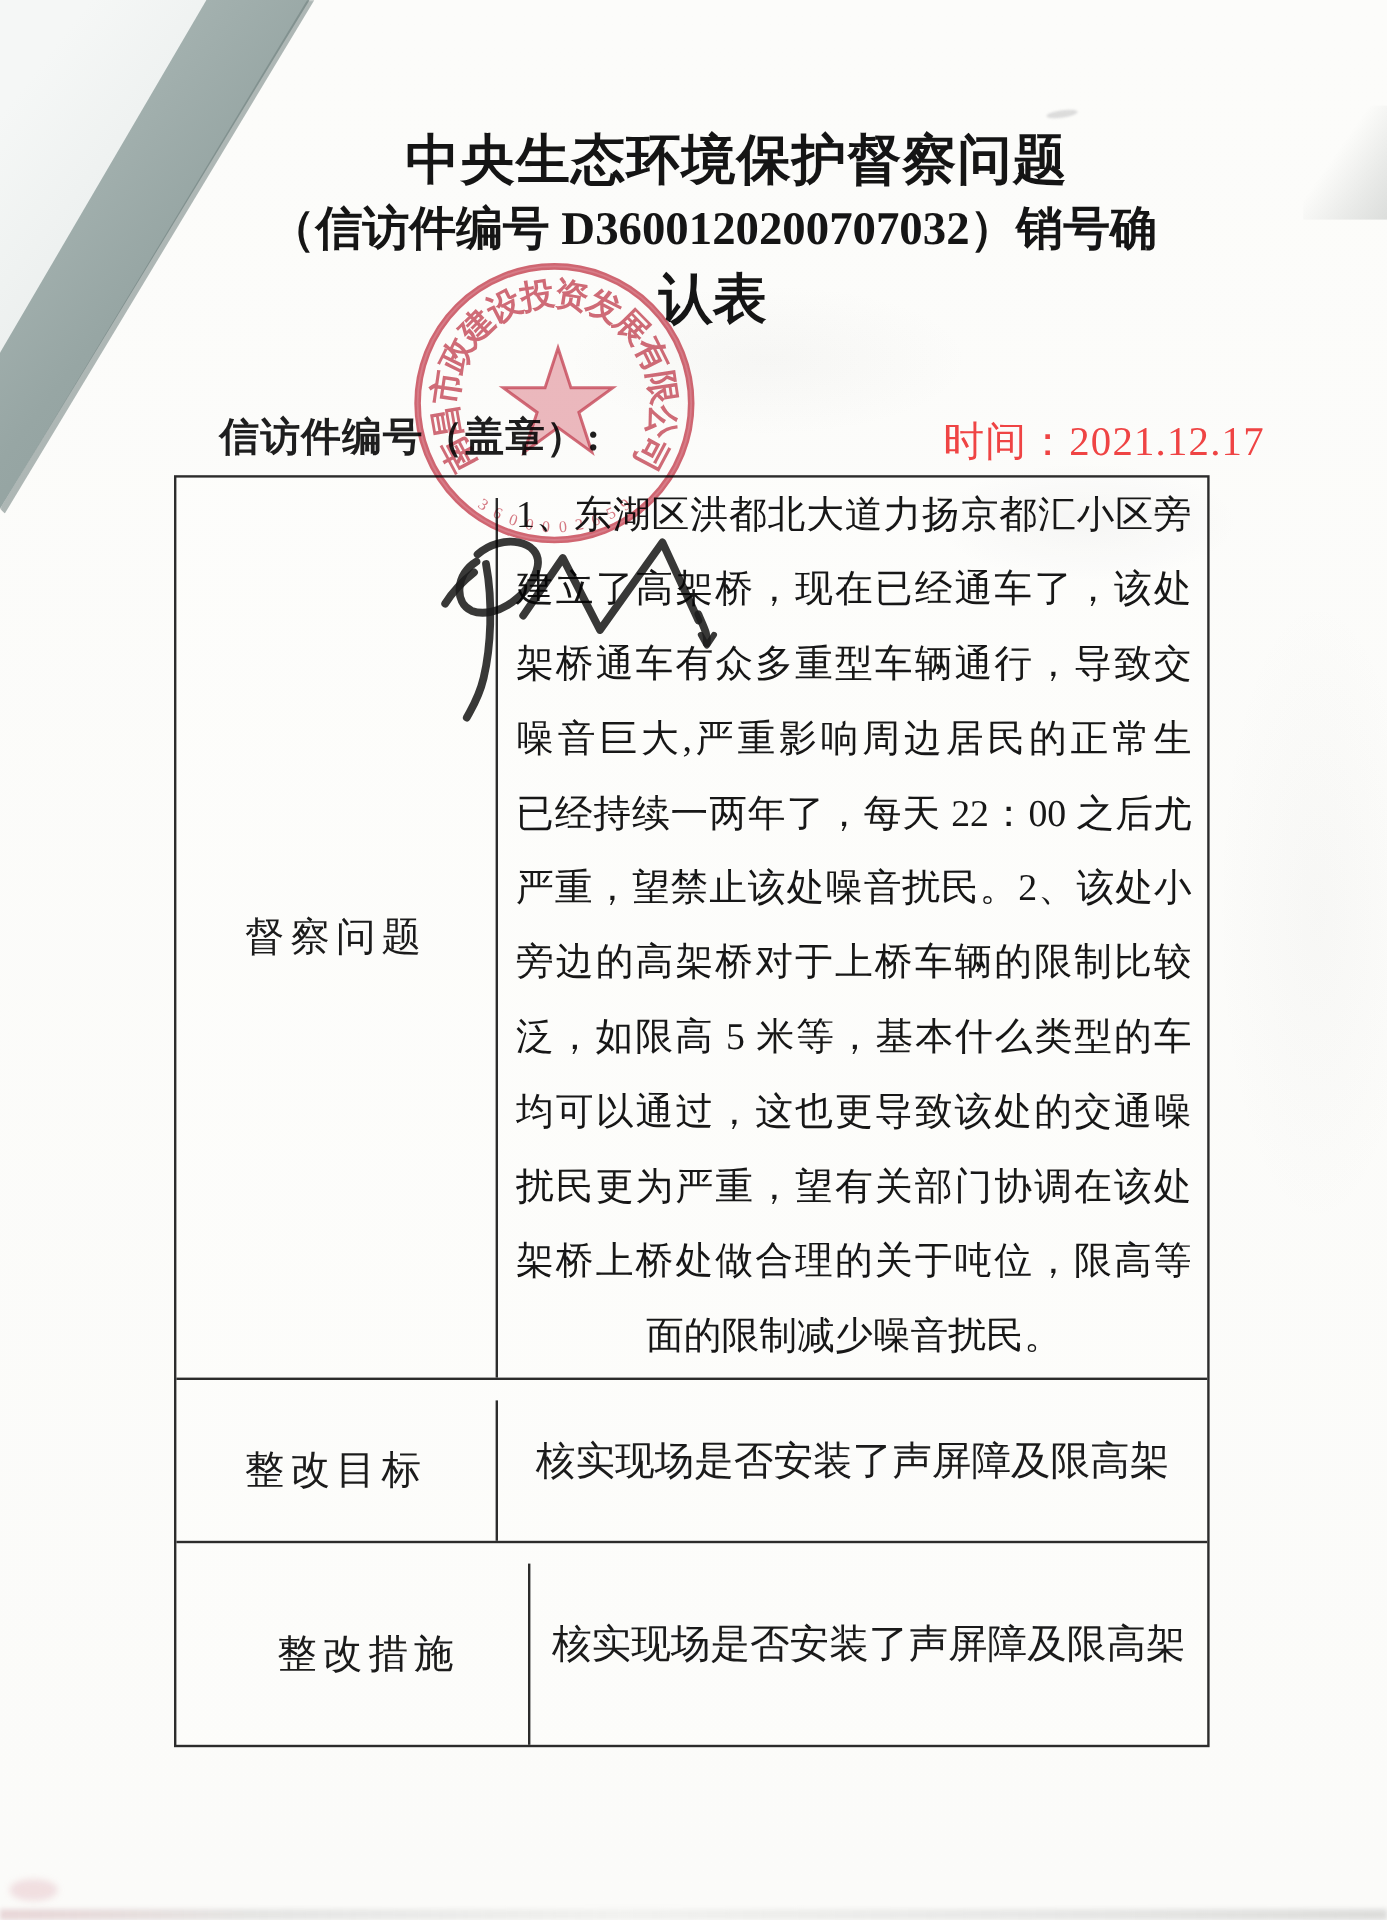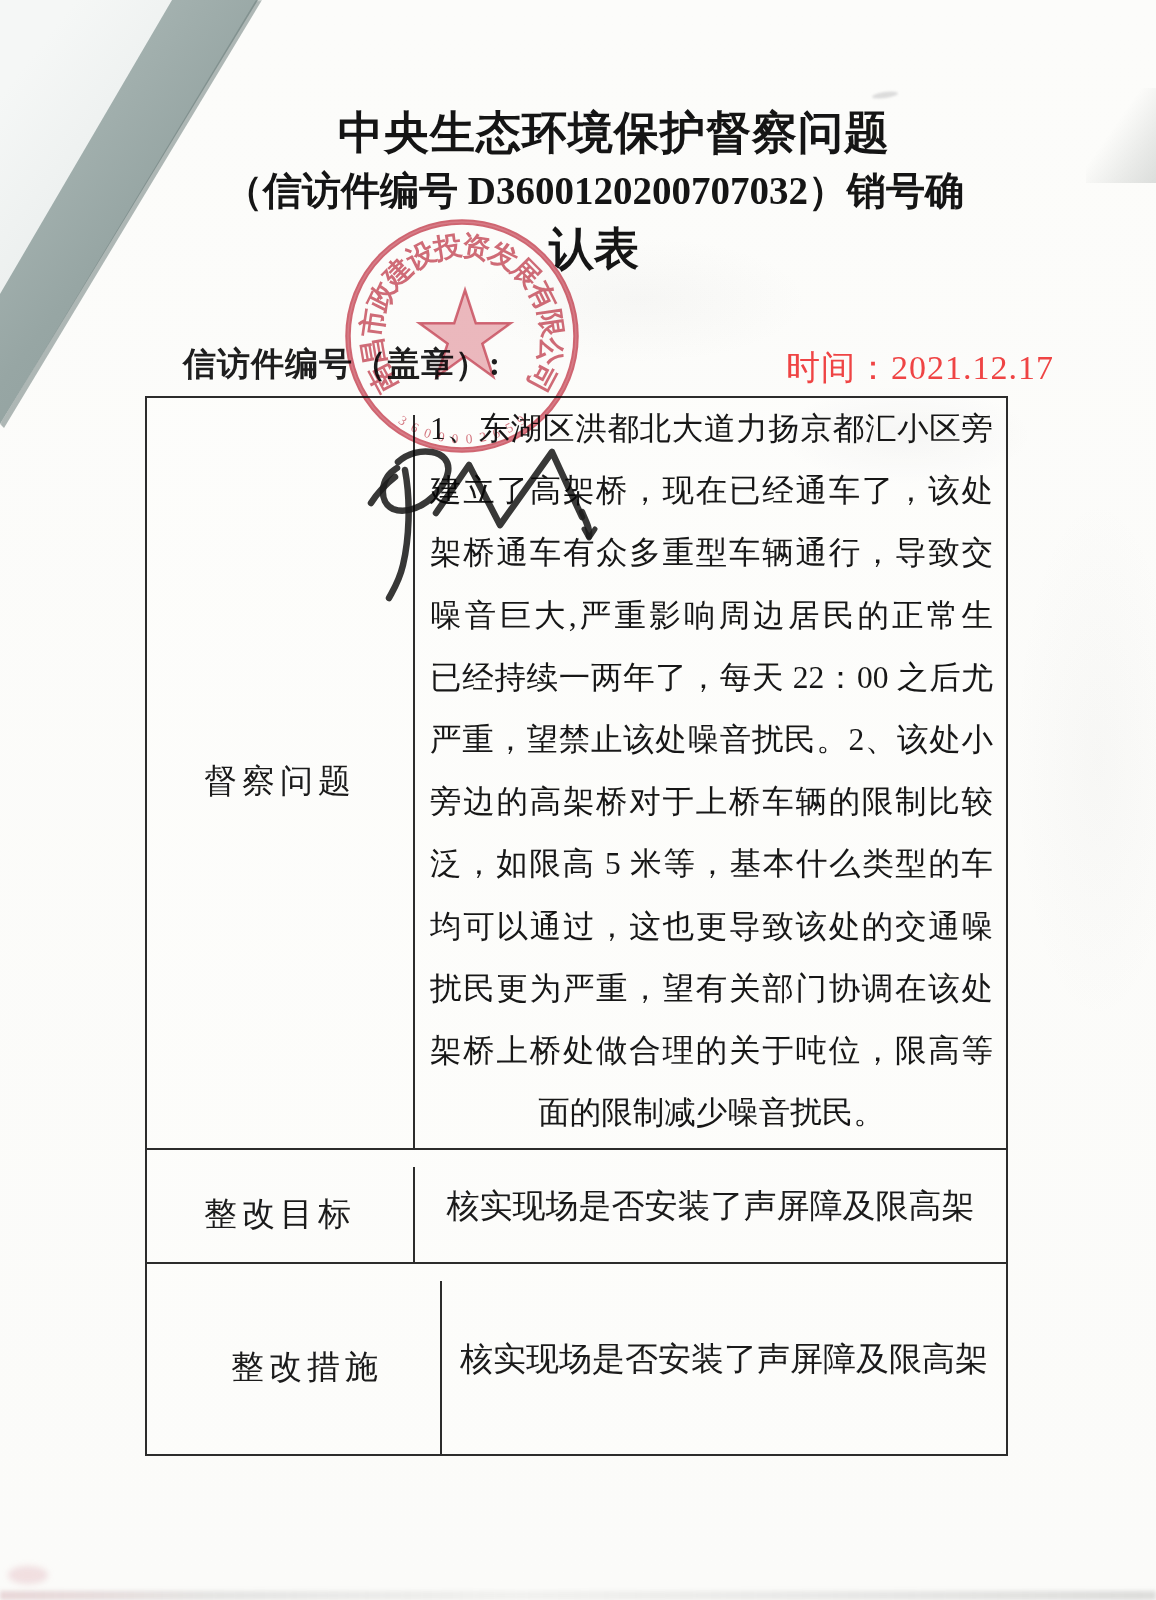--- a/index.html
+++ b/index.html
@@ -56,21 +56,21 @@
   .date-label{position:absolute;left:762px;top:345px;font-size:34px;color:#ef4444;letter-spacing:1px;margin-left:24px;}
   
   .form-table{
     position:absolute;left:145px;top:396px;width:863px;height:1060px;
     border:2.5px solid #2c2c2c;box-sizing:border-box;display:flex;flex-direction:column;
     background:rgba(255,255,255,.25);
   }
   .t-row{display:flex;border-bottom:2px solid #2c2c2c;box-sizing:border-box;}
   .t-row:last-child{border-bottom:none;flex:1;padding-left:27px;}
   .row-issue{height:752px;}
-  .row-goal{height:114px;}
+  .row-goal{height:136px;}
   .label-cell{width:268px;border-right:2px solid #2c2c2c;box-sizing:border-box;
     display:flex;align-items:center;justify-content:center;
     font-size:33px;letter-spacing:5px;color:#1b1b1b;margin-top:17px;}
   .content-cell{flex:1;display:flex;align-items:center;justify-content:center;
     font-size:33px;color:#1b1b1b;box-sizing:border-box;}
   .issue-cell{display:block;padding:0 13px 0 15px;}
   .issue-cell div{
     height:62.2px;line-height:62.2px;font-size:31.5px;color:#171717;
     text-align:justify;text-align-last:justify;text-justify:inter-ideograph;
     overflow:hidden;

